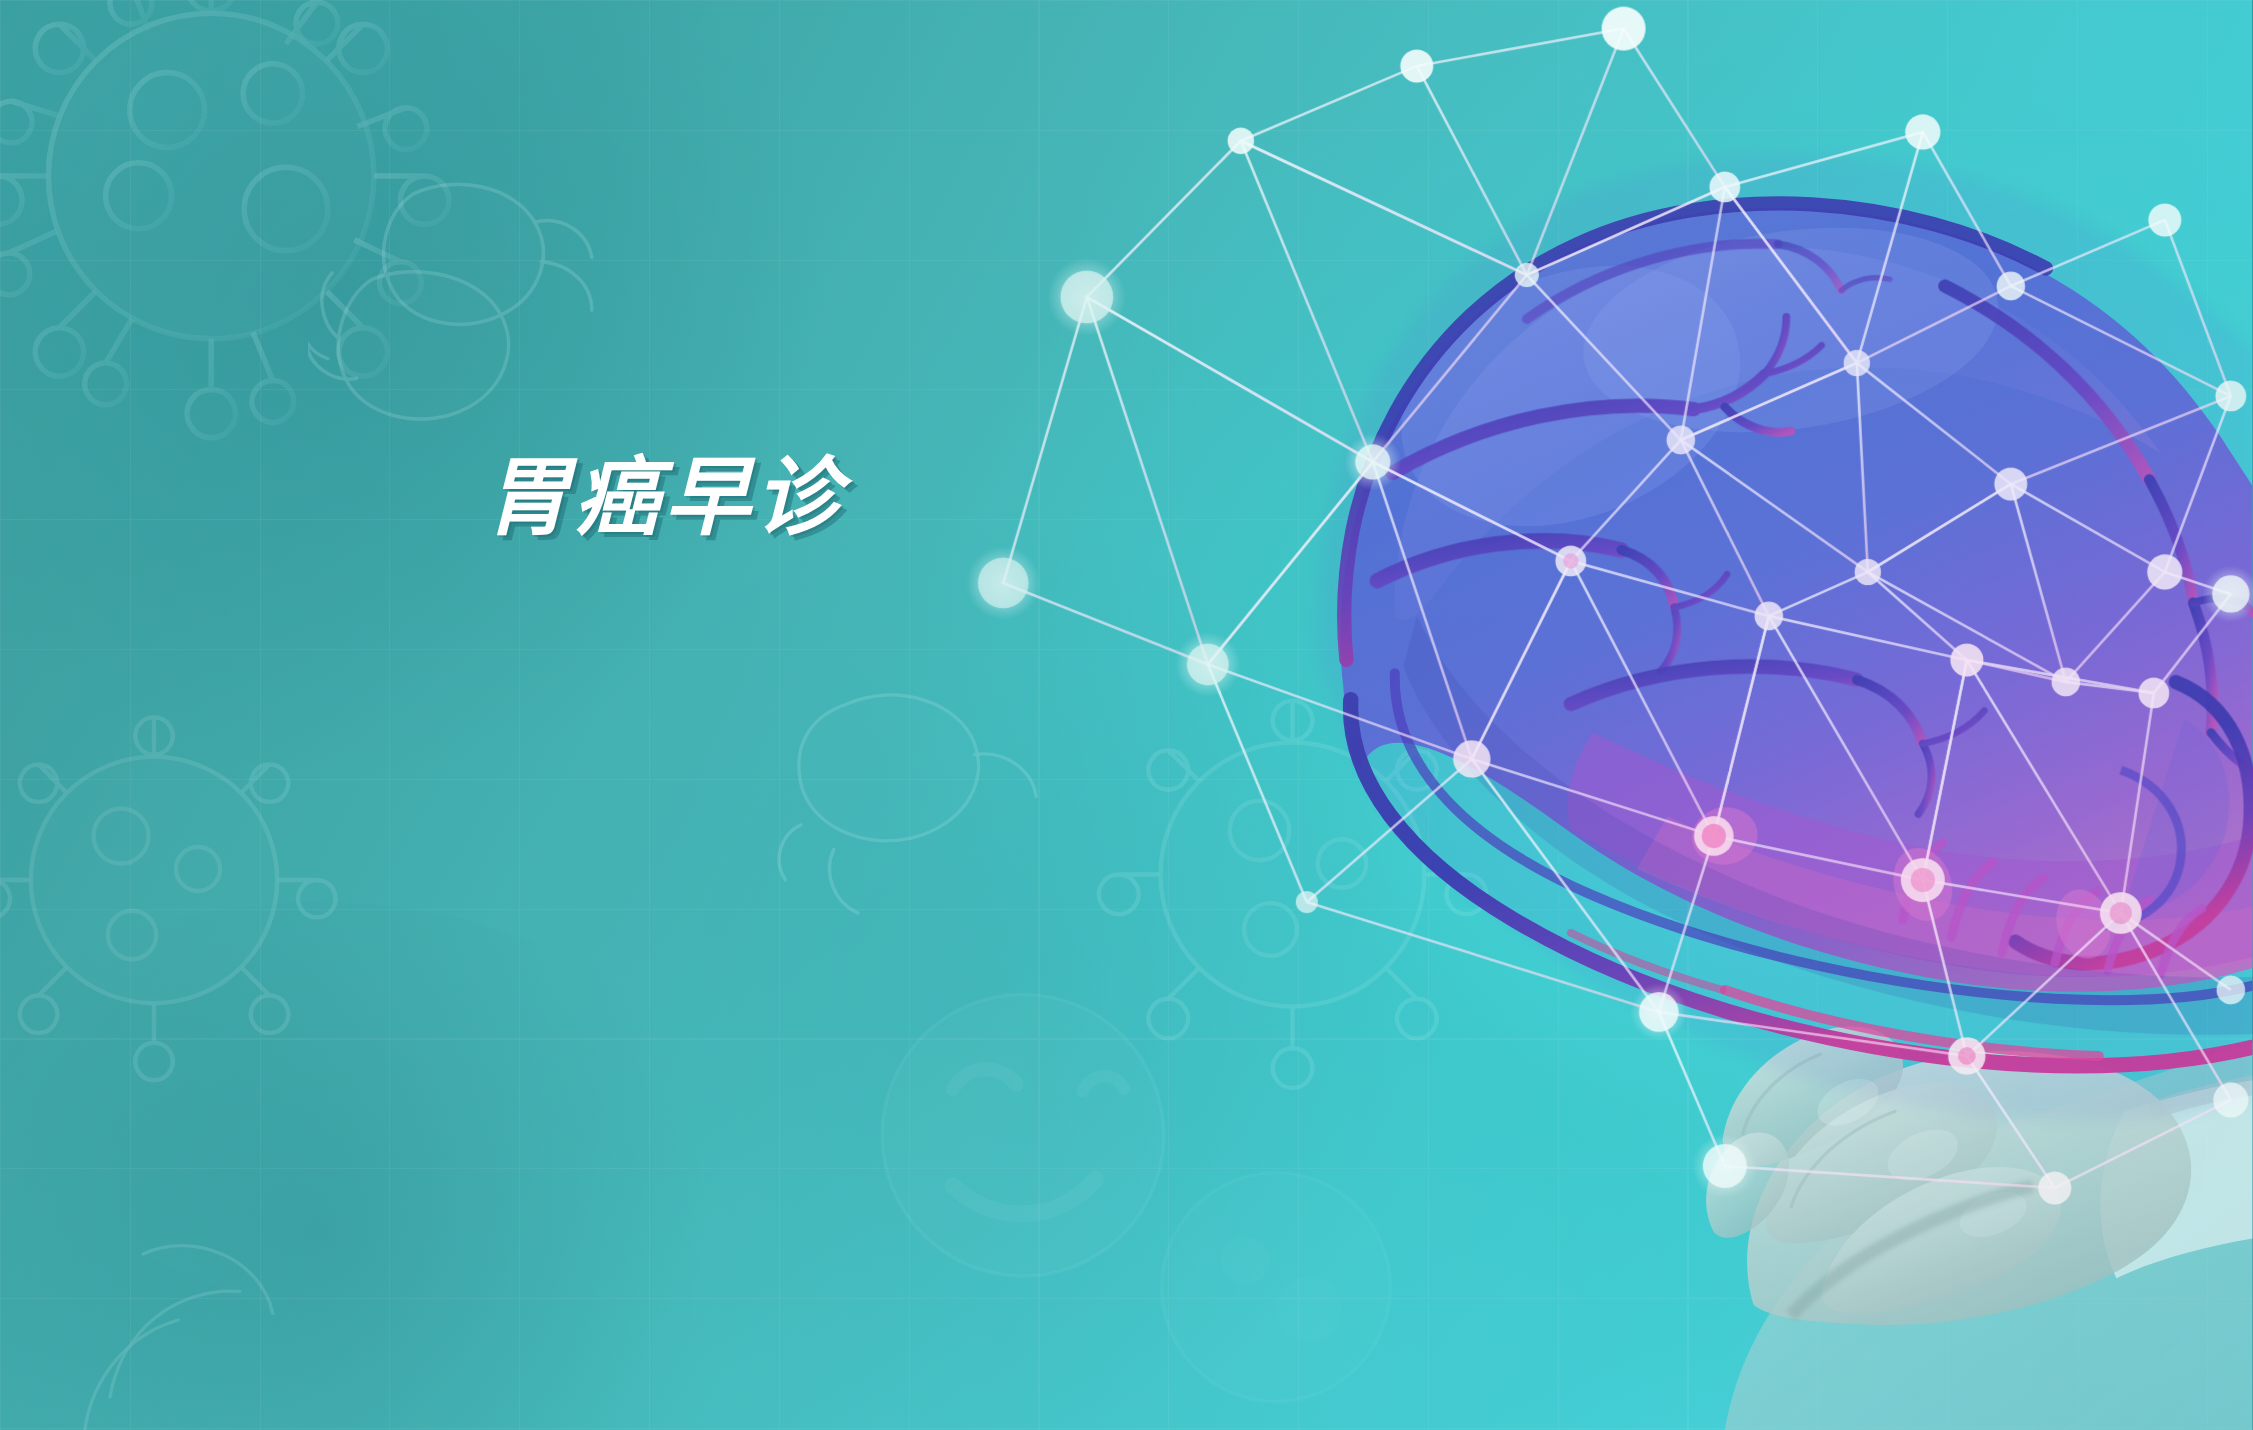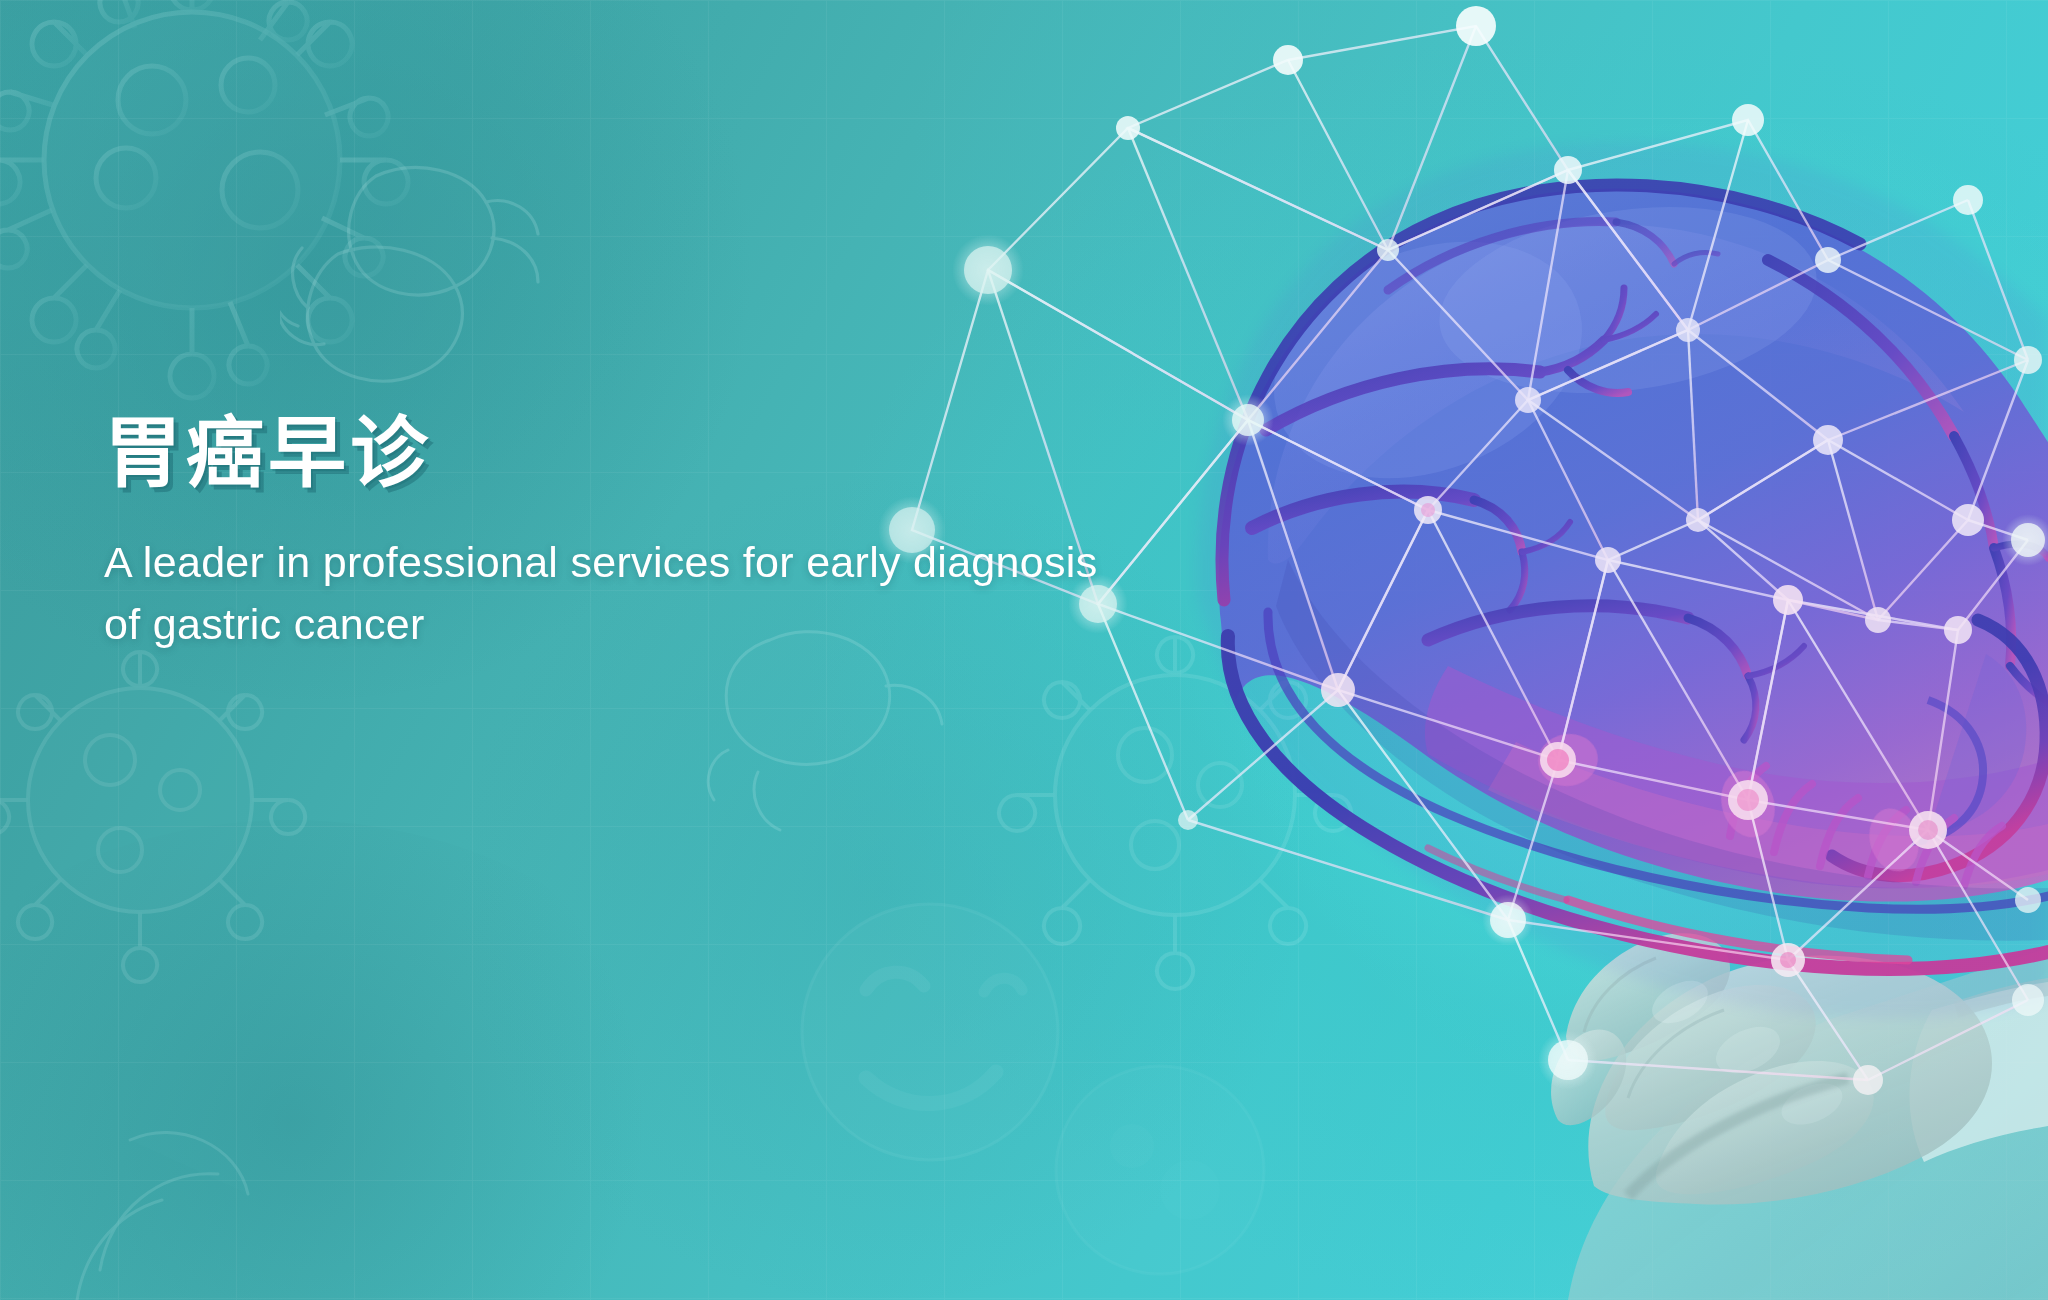--- a/index.html
+++ b/index.html
@@ -52,29 +52,31 @@
   #copy {
     position: absolute;
     left: 104px;
     top: 408px;
     width: 1000px;
     z-index: 40;
   }
   .headline {
     font-family: "DejaVu Sans", "Liberation Sans", sans-serif;
     font-weight: 700;
+    font-style: italic;
     font-size: 78px;
     line-height: 1.16;
     letter-spacing: 4px;
     color: #ffffff;
     margin: 0;
     text-shadow:
        5px 5px 0 rgba(23,96,104,0.40),
        2px 2px 0 rgba(23,96,104,0.28);
     white-space: nowrap;
+    text-align: center;
   }
   .headline.line2 { margin-top: 4px; }
 
   .subhead {
     margin: 34px 0 0 0;
     font-family: "Liberation Sans", "DejaVu Sans", sans-serif;
     font-weight: 400;
     font-size: 43px;
     line-height: 1.42;
     color: #ffffff;
@@ -496,16 +498,15 @@
           <circle cx="560" cy="510" r="7" fill="#e79ad6" opacity=".6"></circle>
           <circle cx="1060" cy="830" r="10" fill="#e37fc2" opacity=".55"></circle>
           <circle cx="920" cy="960" r="8" fill="#e768b4" opacity=".5"></circle>
         </g>
       </g>
     </svg>
   </div>
 
   <div id="copy">
     <h1 class="headline line1">胃癌早诊</h1>
-    <p class="subhead">A leader in professional services for early diagnosis of gastric cancer</p>
   </div>
 
 </div>
 
 </body></html>

